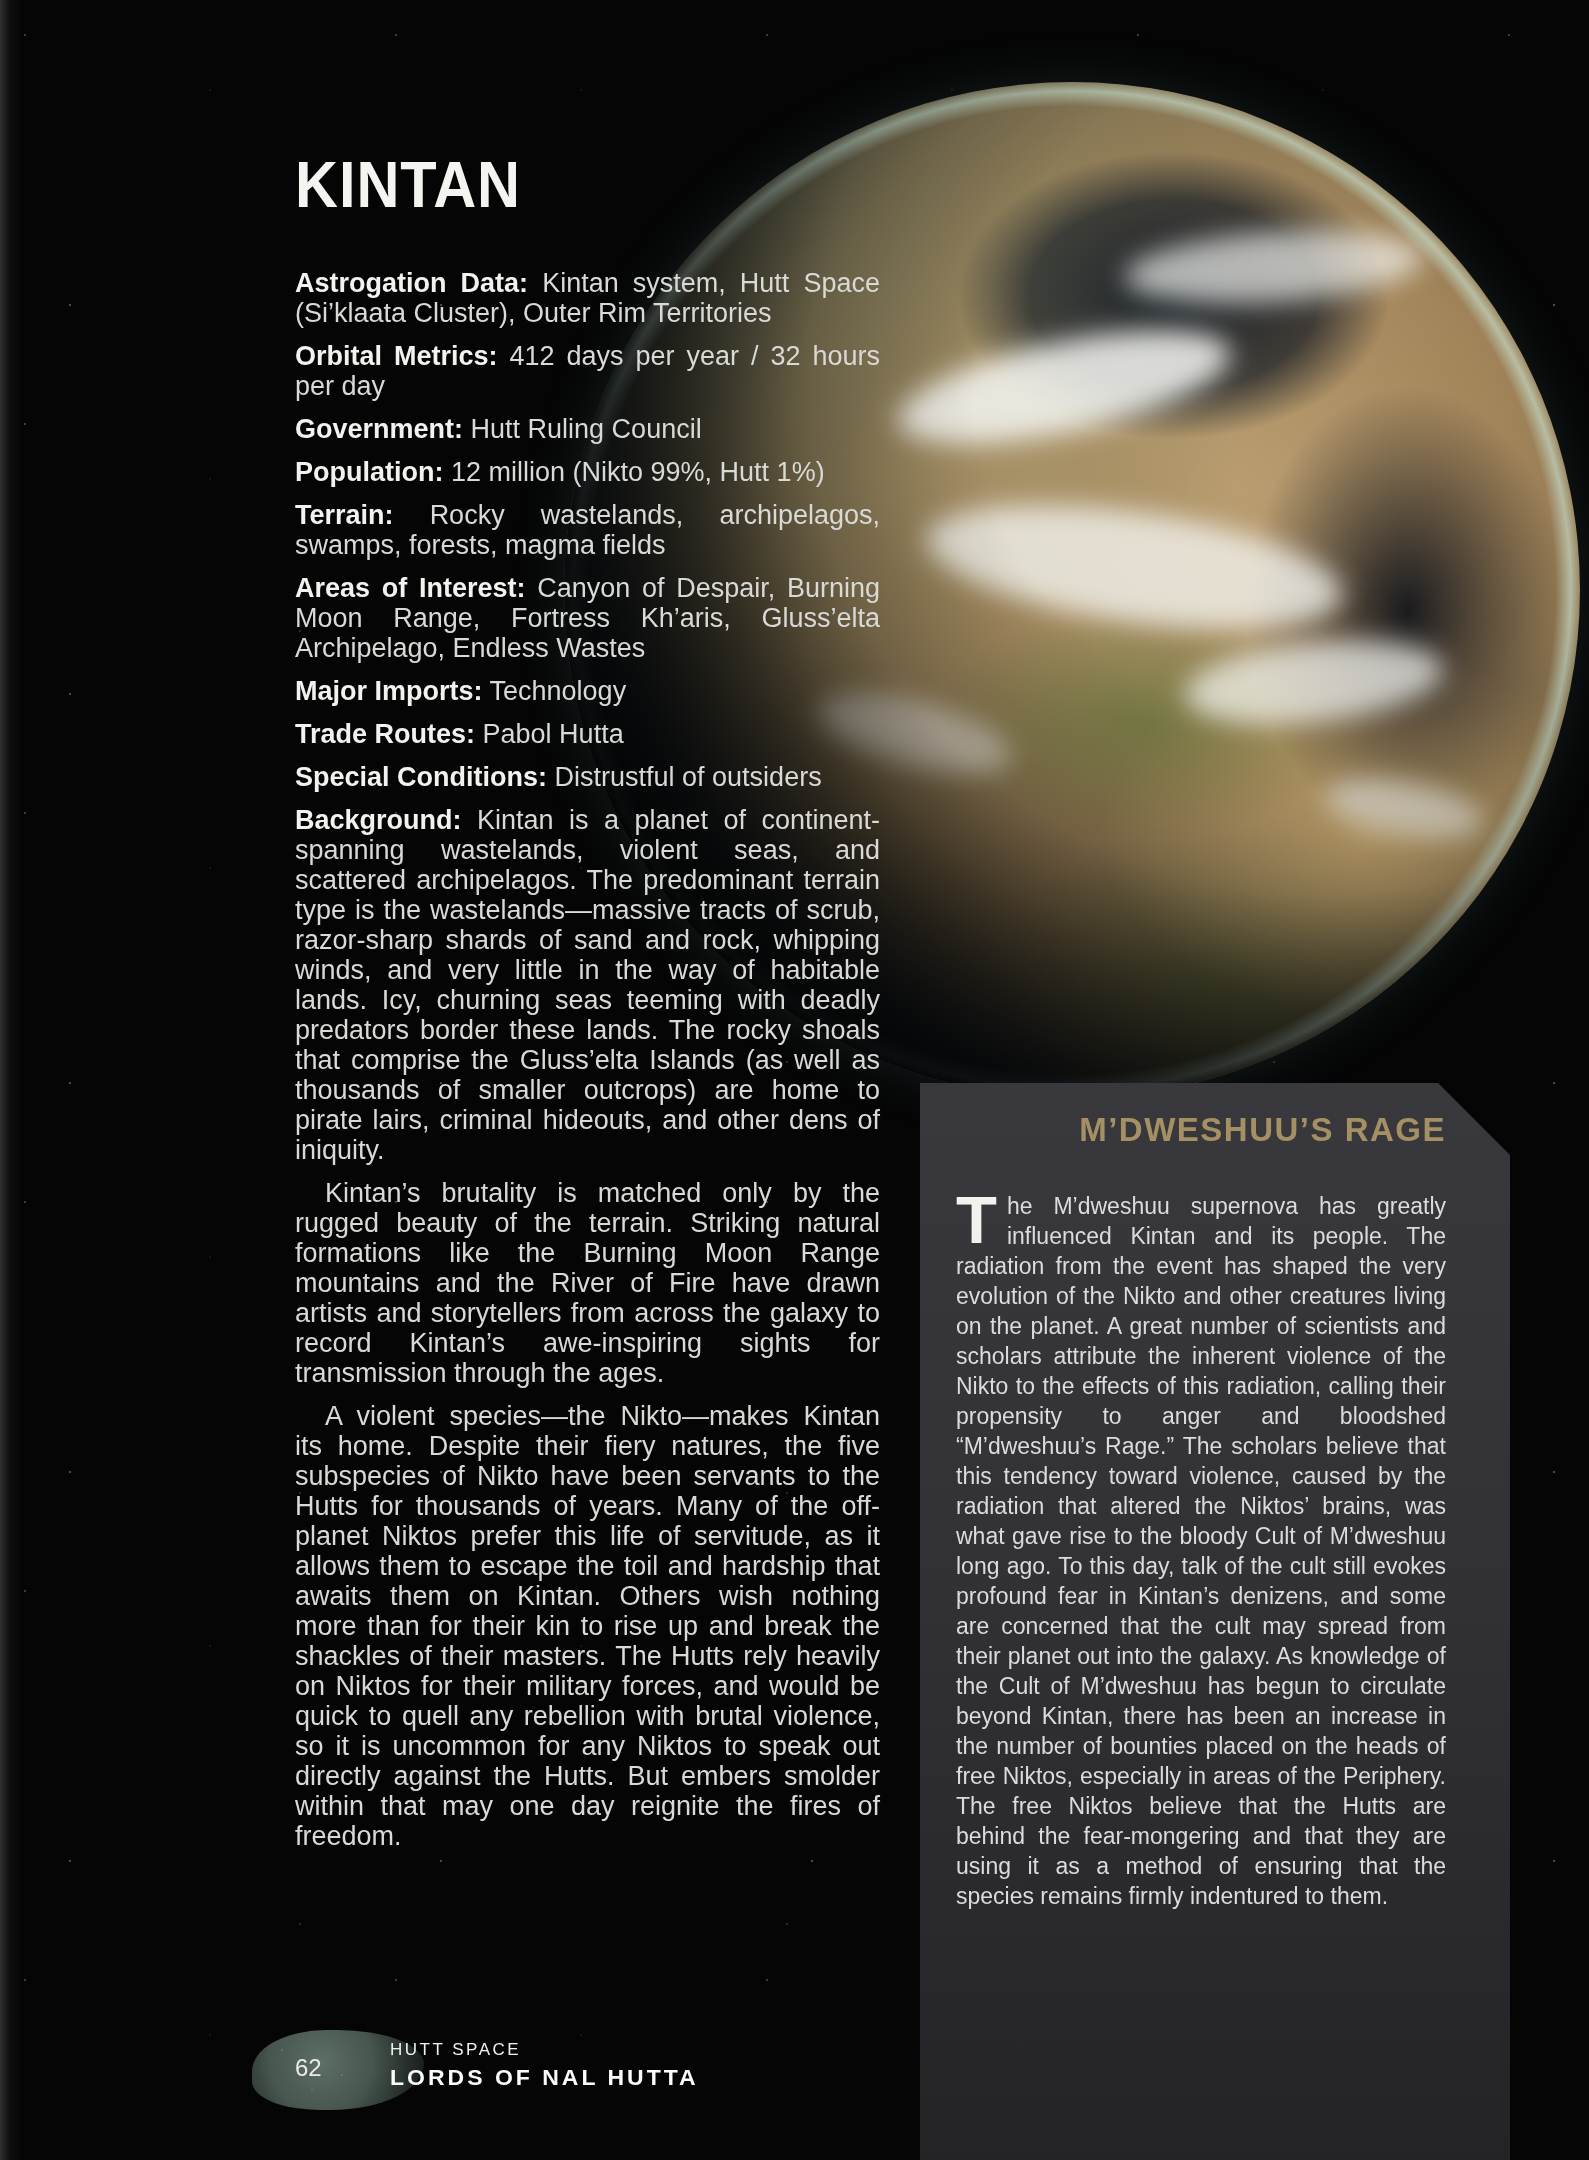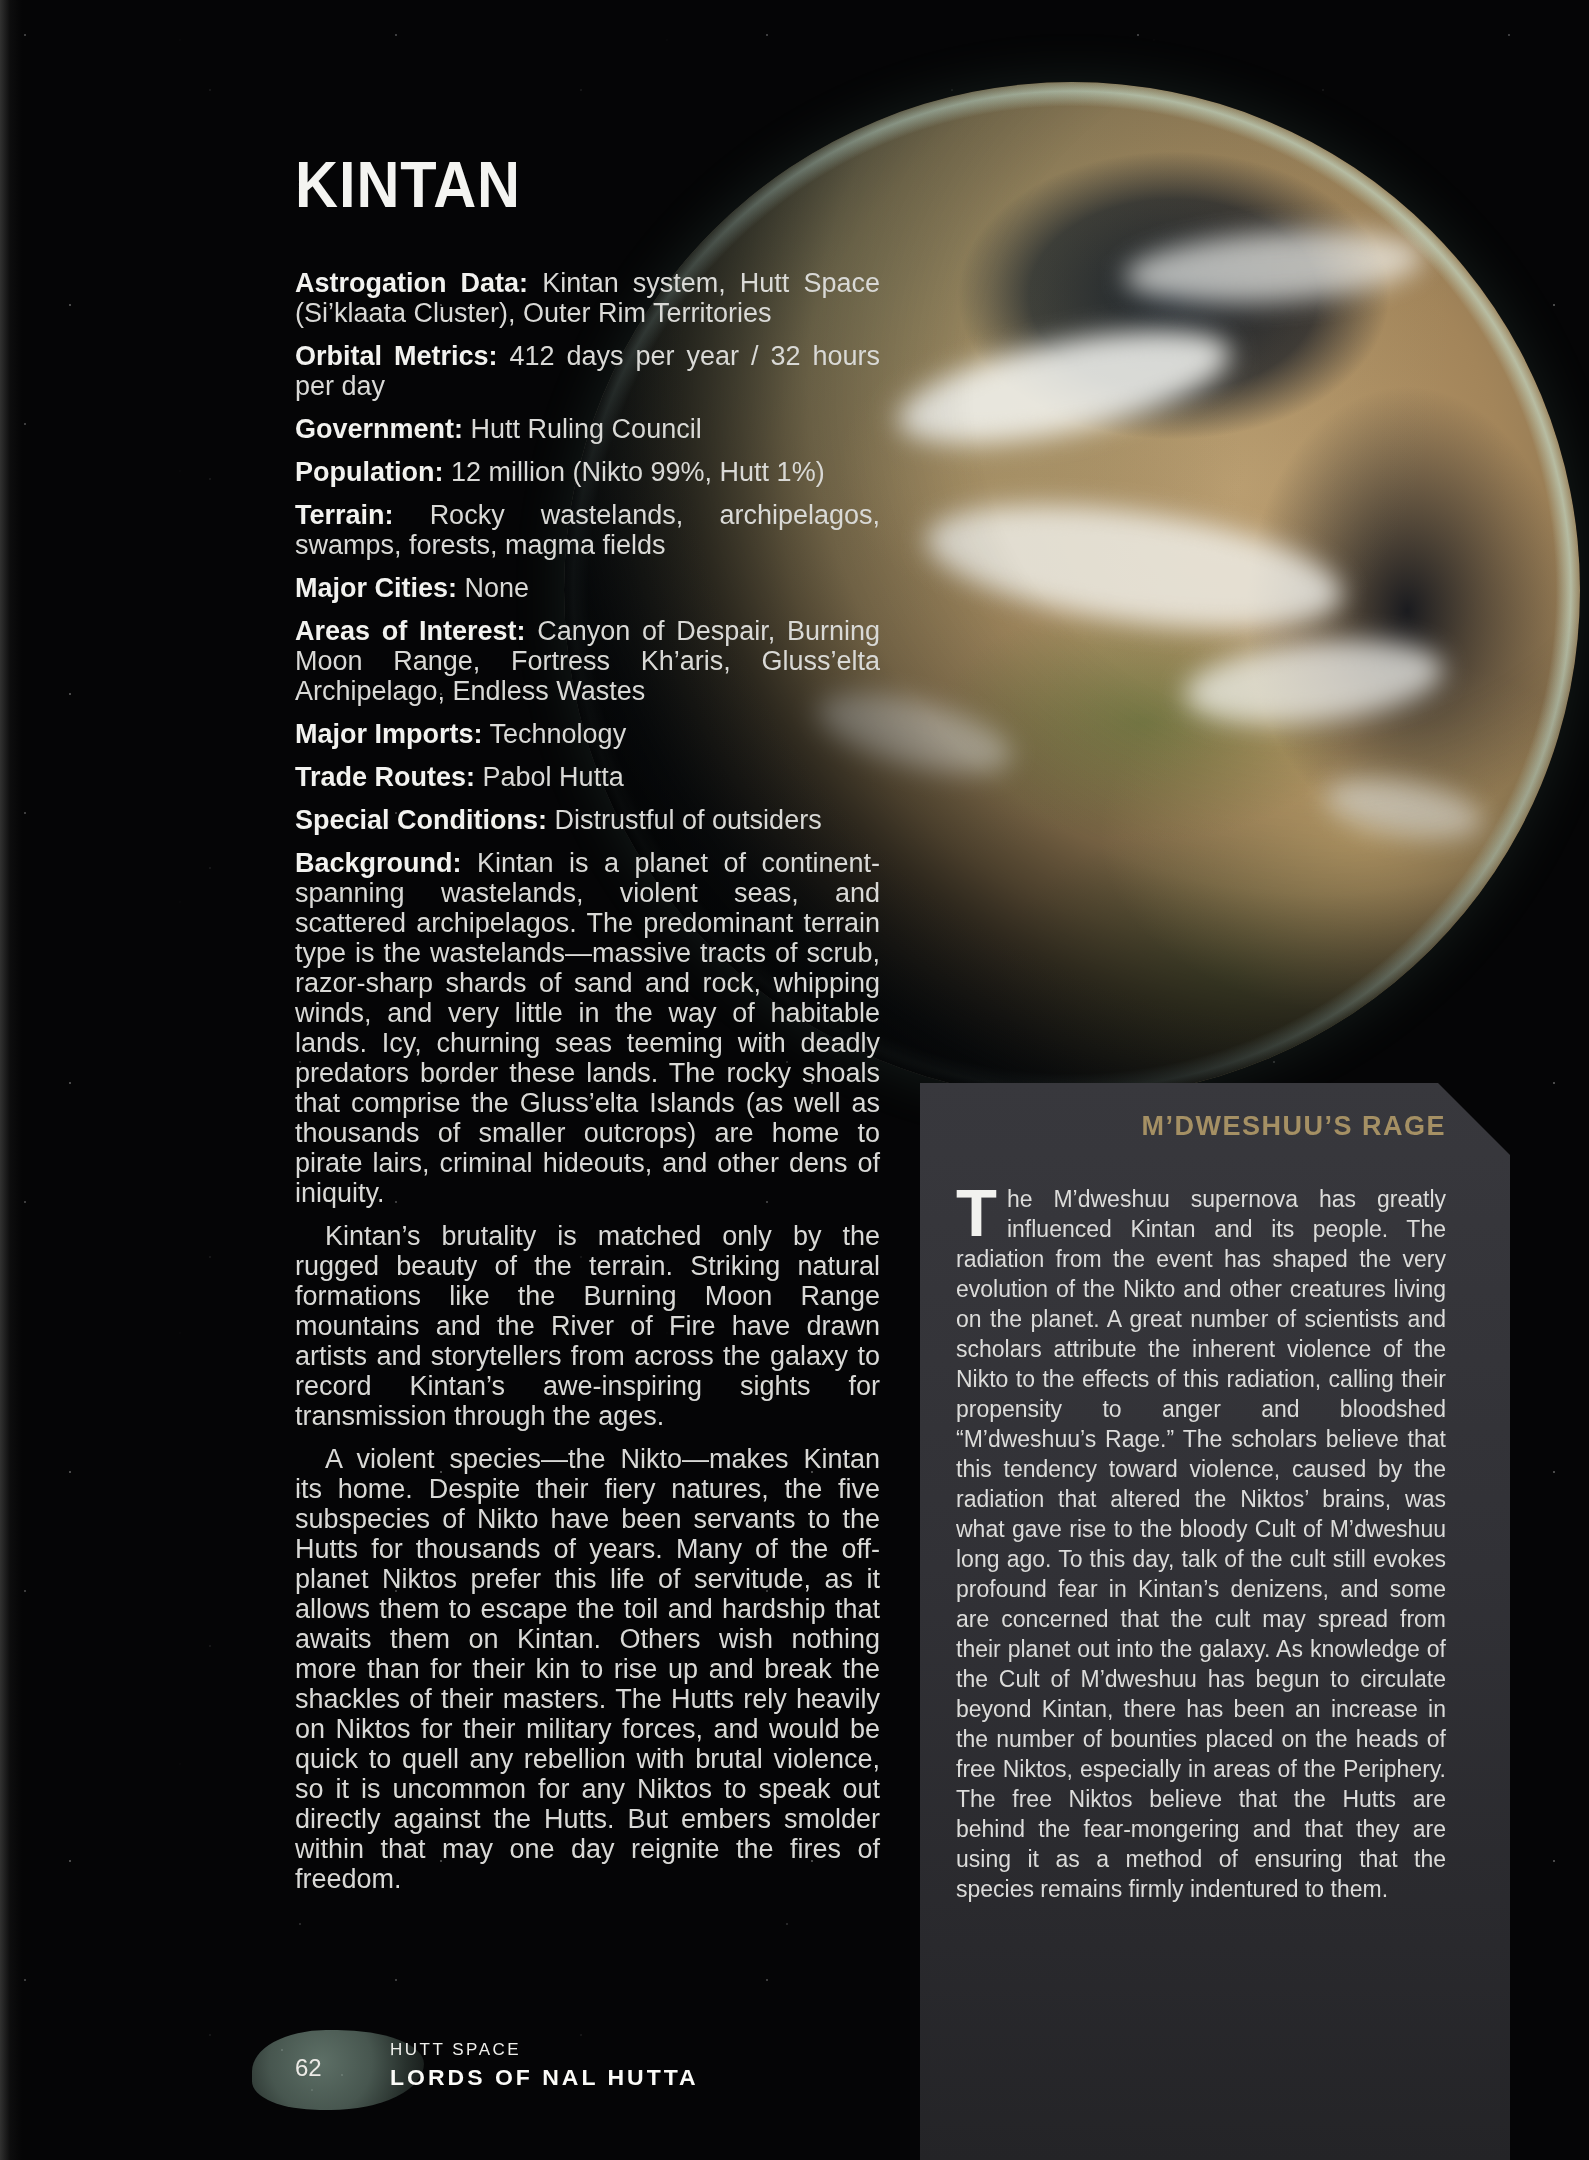--- a/index.html
+++ b/index.html
@@ -91,21 +91,21 @@
     position:absolute;z-index:2;
     left:920px;top:1083px;width:590px;height:1077px;
     box-sizing:border-box;
     padding:24px 64px 40px 36px;
     background:linear-gradient(180deg,#38383d 0%, #313136 45%, #29292d 80%, #242427 100%);
     clip-path:polygon(0 0, calc(100% - 72px) 0, 100% 72px, 100% 100%, 0 100%);
   }
   .sidebar-heading{
     margin:4px 0 42px 0;
     text-align:right;
-    font-size:27px;font-weight:bold;letter-spacing:1.5px;
+    font-size:33px;font-weight:bold;letter-spacing:1.5px;
     color:#a59064;
   }
   .sidebar-body{
     margin:0;font-size:23px;line-height:30px;text-align:justify;color:#dcdcda;
   }
   .dropcap{
     float:left;font-size:67px;line-height:54px;font-weight:bold;
     color:#f2f2ef;padding:2px 10px 0 0;
   }
   
@@ -156,21 +156,20 @@
   </aside>
 
   <main class="left-col">
     <h1 class="title">KINTAN</h1>
     <div class="stats">
       <p class="stat"><b class="stat-label">Astrogation Data:</b> <span>Kintan system, Hutt Space (Si’klaata Cluster), Outer Rim Territories</span></p>
       <p class="stat"><b class="stat-label">Orbital Metrics:</b> <span>412 days per year / 32 hours per day</span></p>
       <p class="stat"><b class="stat-label">Government:</b> <span>Hutt Ruling Council</span></p>
       <p class="stat"><b class="stat-label">Population:</b> <span>12 million (Nikto 99%, Hutt 1%)</span></p>
       <p class="stat"><b class="stat-label">Terrain:</b> <span>Rocky wastelands, archipelagos, swamps, forests, magma fields</span></p>
-      <p class="stat"><b class="stat-label">Major Cities:</b> <span>None</span></p>
       <p class="stat"><b class="stat-label">Areas of Interest:</b> <span>Canyon of Despair, Burning Moon Range, Fortress Kh’aris, Gluss’elta Archipelago, Endless Wastes</span></p>
       <p class="stat"><b class="stat-label">Major Imports:</b> <span>Technology</span></p>
       <p class="stat"><b class="stat-label">Trade Routes:</b> <span>Pabol Hutta</span></p>
       <p class="stat"><b class="stat-label">Special Conditions:</b> <span>Distrustful of outsiders</span></p>
       <p class="stat"><b class="stat-label">Background:</b> <span>Kintan is a planet of continent-spanning wastelands, violent seas, and scattered archipelagos. The predominant terrain type is the wastelands—massive tracts of scrub, razor-sharp shards of sand and rock, whipping winds, and very little in the way of habitable lands. Icy, churning seas teeming with deadly predators border these lands. The rocky shoals that comprise the Gluss’elta Islands (as well as thousands of smaller outcrops) are home to pirate lairs, criminal hideouts, and other dens of iniquity.</span></p>
       <p class="body-para">Kintan’s brutality is matched only by the rugged beauty of the terrain. Striking natural formations like the Burning Moon Range mountains and the River of Fire have drawn artists and storytellers from across the galaxy to record Kintan’s awe-inspiring sights for transmission through the ages.</p>
       <p class="body-para">A violent species—the Nikto—makes Kintan its home. Despite their fiery natures, the five subspecies of Nikto have been servants to the Hutts for thousands of years. Many of the off-planet Niktos prefer this life of servitude, as it allows them to escape the toil and hardship that awaits them on Kintan. Others wish nothing more than for their kin to rise up and break the shackles of their masters. The Hutts rely heavily on Niktos for their military forces, and would be quick to quell any rebellion with brutal violence, so it is uncommon for any Niktos to speak out directly against the Hutts. But embers smolder within that may one day reignite the fires of freedom.</p>
     </div>
   </main>
 

